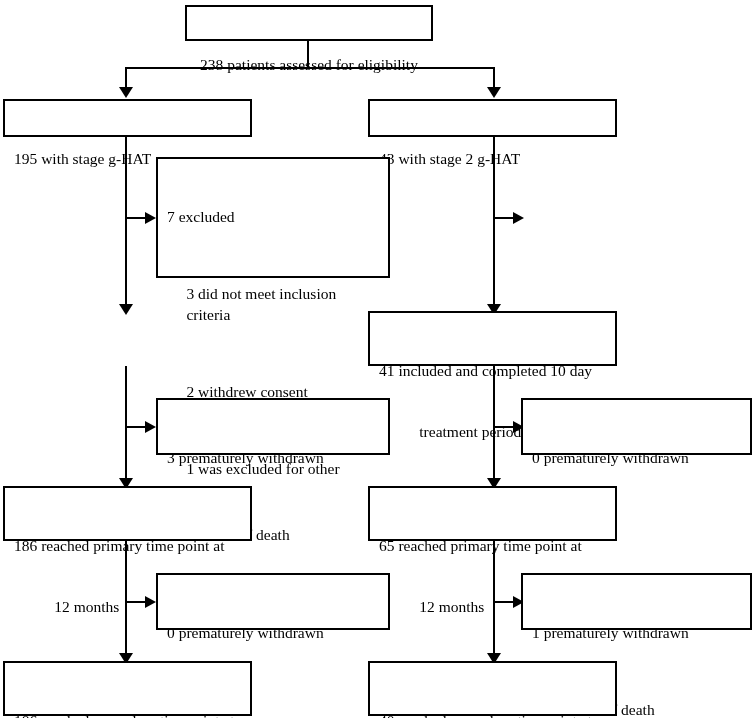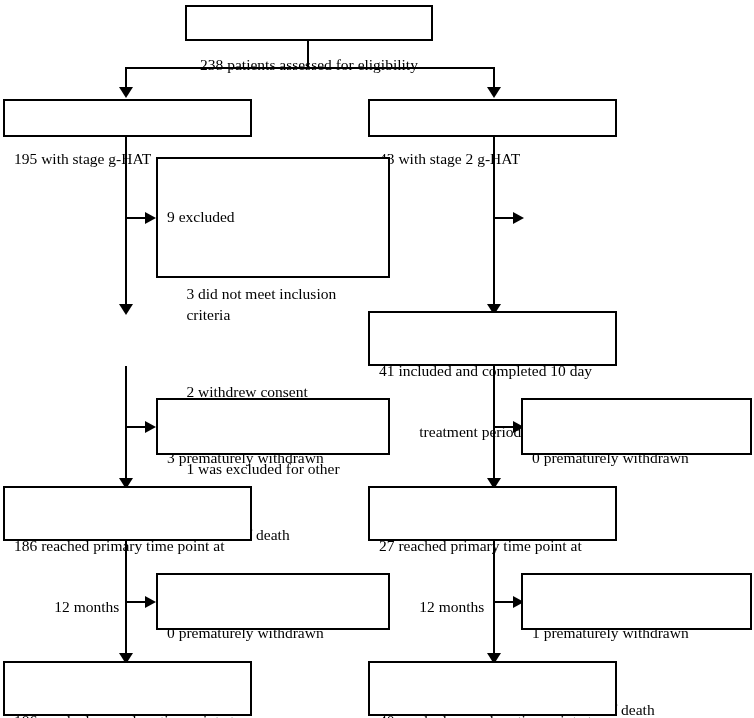--- a/index.html
+++ b/index.html
@@ -94,21 +94,21 @@
   <div class="arrow-down" style="left:119px; top:304px;"></div>
   <div class="vline" style="left:493px; top:137px; height:169px;"></div>
   <div class="arrow-down" style="left:487px; top:304px;"></div>
 
   <div class="hline" style="left:127px; top:217px; width:19px;"></div>
   <div class="arrow-right" style="left:145px; top:212px;"></div>
   <div class="hline" style="left:495px; top:217px; width:19px;"></div>
   <div class="arrow-right" style="left:513px; top:212px;"></div>
 
   <div class="node" style="left:156px; top:157px; width:234px; height:121px;">
-    <span class="ln">9 excluded</span>
+    <span class="ln">7 excluded</span>
     <span class="ln ind1">3 did not meet inclusion criteria</span>
     <span class="ln ind1">2 withdrew consent</span>
     <span class="ln ind1">1 was excluded for other</span>
     <span class="ln ind2">months</span>
   </div>
 
   <div class="node hang" style="left:368px; top:311px; width:249px; height:55px;">
     <span class="ln">41 included and completed 10 day</span>
     <span class="ln cont">treatment period</span>
   </div>
@@ -129,21 +129,21 @@
   </div>
   <div class="node" style="left:521px; top:398px; width:231px; height:57px;">
     <span class="ln">0 prematurely withdrawn</span>
   </div>
 
   <div class="node hang" style="left:3px; top:486px; width:249px; height:55px;">
     <span class="ln">186 reached primary time point at</span>
     <span class="ln cont">12 months</span>
   </div>
   <div class="node hang" style="left:368px; top:486px; width:249px; height:55px;">
-    <span class="ln">27 reached primary time point at</span>
+    <span class="ln">65 reached primary time point at</span>
     <span class="ln cont">12 months</span>
   </div>
 
   <div class="vline" style="left:125px; top:541px; height:114px;"></div>
   <div class="arrow-down" style="left:119px; top:653px;"></div>
   <div class="vline" style="left:493px; top:541px; height:114px;"></div>
   <div class="arrow-down" style="left:487px; top:653px;"></div>
 
   <div class="hline" style="left:127px; top:601px; width:19px;"></div>
   <div class="arrow-right" style="left:145px; top:596px;"></div>

